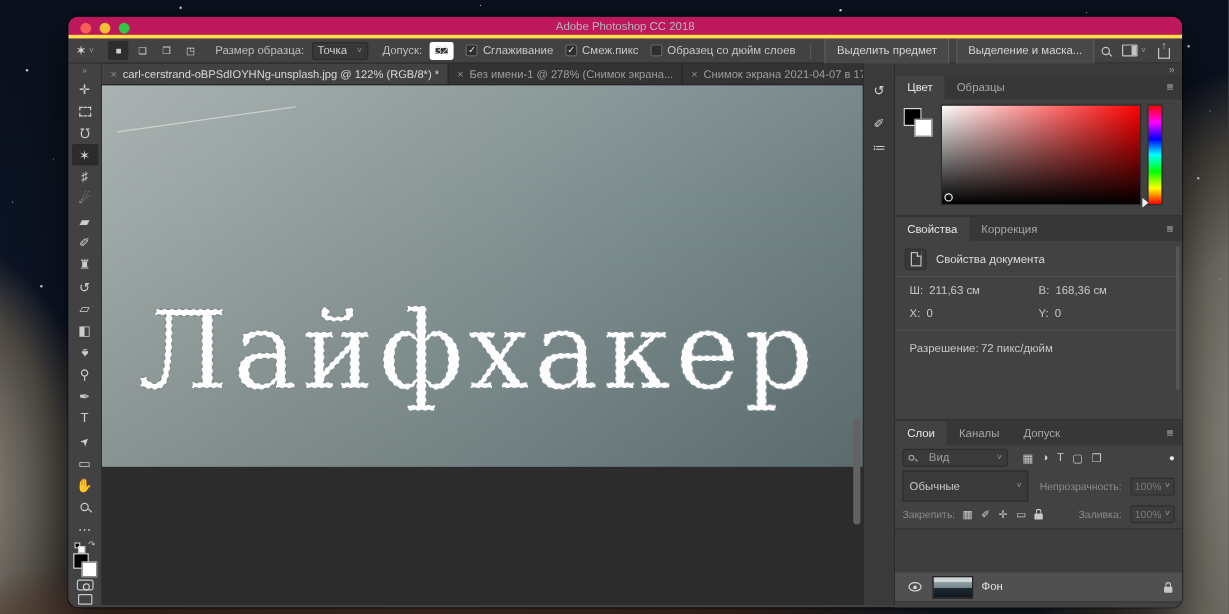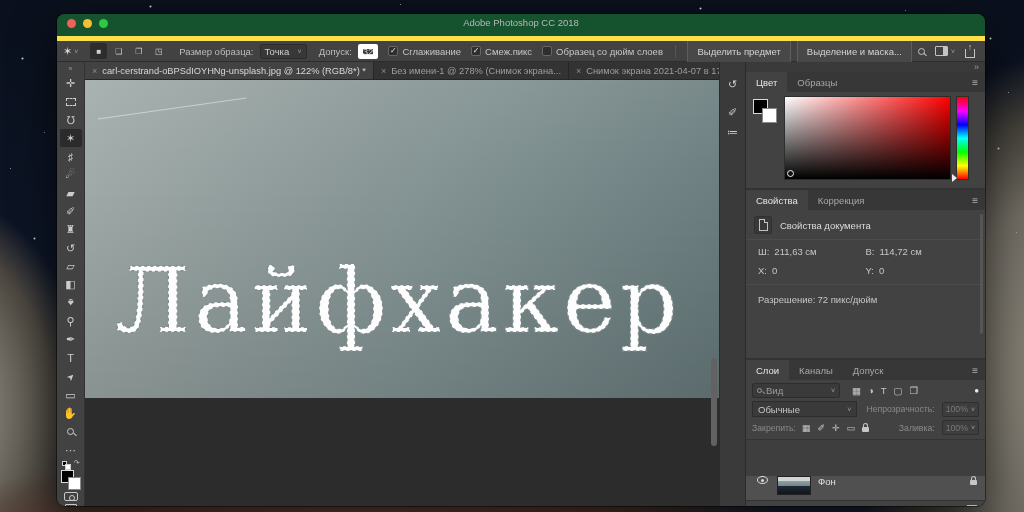--- a/index.html
+++ b/index.html
@@ -18,21 +18,21 @@
       905px 10px 0 0 #9fb0cc, 990px 38px 0 .5px #cdd6e6, 1008px 92px 0 0 #aebade,
       998px 148px 0 .5px #cdd6e6, 1016px 232px 0 0 #9fb0cc, 22px 58px 0 .5px #cdd6e6,
       44px 132px 0 0 #aebade, 10px 168px 0 0 #9fb0cc, 34px 238px 0 .5px #cdd6e6; }
 
   
   .window { position:absolute; left:57px; top:14px; width:928px; height:492px;
     background:#424242; border-radius:8px; overflow:hidden;
     box-shadow:0 18px 45px rgba(0,0,0,.65), 0 0 0 1px rgba(0,0,0,.45);
     font-size:9.5px; color:#c6c6c6; }
 
-  .titlebar { height:27px; background:#14532d; border-bottom:5px solid #fde047; position:relative; }
+  .titlebar { height:18px; background:#be185d; border-bottom:3px solid #fde047; position:relative; }
   .traffic { position:absolute; left:10px; top:4.5px; display:flex; gap:7px; }
   .light { width:9px; height:9px; border-radius:50%; }
   .light.red{ background:#f45f57; } .light.yellow{ background:#f6be34; } .light.green{ background:#2fc840; }
   .wtitle { text-align:center; line-height:18px; color:#b8b8b8; font-size:9.5px; }
 
   
   .optionsbar { height:21px; background:#424242; border-bottom:1px solid #2d2d2d;
     display:flex; align-items:center; padding:0 6px; gap:6px; white-space:nowrap; }
   .tool-preview { display:flex; align-items:center; gap:2px; color:#d6d6d6; font-size:11px; }
   .chev { font-size:7px; color:#9e9e9e; }
@@ -160,37 +160,37 @@
   .prop-row { display:flex; padding:6px 12px 2px; color:#c6c6c6; }
   .prop-col { width:108px; display:flex; gap:5px; }
   .prop-res { padding:9px 12px; color:#c6c6c6; display:flex; gap:2px; }
   .props-scroll { position:absolute; right:2px; top:4px; width:3px; height:120px; background:#565656; border-radius:2px; }
 
   
   .layers { flex:1; display:flex; flex-direction:column; border-bottom:none; }
   .layers-body { flex:1; display:flex; flex-direction:column; background:#424242; }
   .lrow { display:flex; align-items:center; gap:4px; padding:3px 6px 0; }
   .search-sel { width:88px; height:15px; background:#3a3a3a; border:1px solid #2d2d2d; border-radius:2px;
-    display:flex; align-items:center; gap:4px; padding:0 4px; color:#9c9c9c; }
+    display:flex; align-items:center; gap:12px; padding:0 4px; color:#9c9c9c; }
   .search-sel .mag { width:5px; height:5px; border-width:1px; border-color:#9c9c9c; }
   .search-sel .mag::after { background:#9c9c9c; width:3px; }
   .filter-icons { display:flex; gap:7px; margin-left:8px; color:#c6c6c6; font-size:9.5px; align-items:center; }
   .f-dot { margin-left:auto; color:#e8e8e8; font-size:8px; }
-  .blend-sel { width:130px; height:16px; background:#3a3a3a; border:1px solid #2d2d2d; border-radius:0;
+  .blend-sel { width:130px; height:26px; background:#3a3a3a; border:1px solid #2d2d2d; border-radius:0;
     display:flex; align-items:center; padding:0 5px; color:#c6c6c6; }
   .blend-sel .chev { margin-left:auto; }
   .gray-label { color:#8a8a8a; font-size:8.7px; margin-left:5px; }
   .gray-val { height:15px; background:#3d3d3d; border:1px solid #2f2f2f; border-radius:2px;
     display:flex; align-items:center; gap:3px; padding:0 3px; color:#7a7a7a; margin-left:3px; font-size:8.7px; }
   .lock-icons { display:flex; gap:7px; align-items:center; color:#c6c6c6; font-size:9px; margin-left:2px; }
   .icon-lock { width:7px; height:5px; background:#c6c6c6; border-radius:1px; position:relative; display:inline-block; margin-top:4px; }
   .icon-lock::before { content:''; position:absolute; top:-4px; left:1px; width:3px; height:4px;
     border:1px solid #c6c6c6; border-bottom:none; border-radius:3px 3px 0 0; }
   .layer-list { flex:1; margin-top:4px; background:#3e3e3e; border-top:1px solid #343434; position:relative; }
-  .layer-row { height:24px; background:#505050; display:flex; align-items:flex-start; gap:7px; padding:0 8px;margin-top:36px; }
+  .layer-row { height:24px; background:#505050; display:flex; align-items:center; gap:7px; padding:0 8px;margin-top:36px; }
   .eye-cell { width:16px; display:flex; justify-content:center; }
   .icon-eye { width:11px; height:8px; border:1px solid #d8d8d8; border-radius:50%; position:relative; }
   .icon-eye::after { content:''; position:absolute; left:3px; top:1.5px; width:3px; height:3px; border-radius:50%; background:#d8d8d8; }
   .layer-thumb { width:34px; height:19px; border:1px solid #222;
     background:linear-gradient(#d0d6d6 0%, #d0d6d6 25%, #8fa0a3 25%, #70828a 55%, #1d2a33 55%, #10161c 100%); }
   .layer-name { color:#e0e0e0; }
   .layer-lock { margin-left:auto; }
   .layers-footer { height:19px; border-top:1px solid #333; background:#424242;
     display:flex; align-items:center; justify-content:flex-end; gap:9px; padding-right:9px; color:#b2b2b2; }
   .dim { color:#6f6f6f; }
@@ -378,21 +378,21 @@
             <span>Свойства документа</span>
           </div>
           <div class="pdivider"></div>
           <div class="prop-row">
             <span class="prop-col">
               <span>Ш:</span>
               <span>211,63 см</span>
             </span>
             <span class="prop-col">
               <span>В:</span>
-              <span>114,72 см</span>
+              <span>168,36 см</span>
             </span>
           </div>
           <div class="prop-row">
             <span class="prop-col">
               <span>X:</span>
               <span>0</span>
             </span>
             <span class="prop-col">
               <span>Y:</span>
               <span>0</span>

